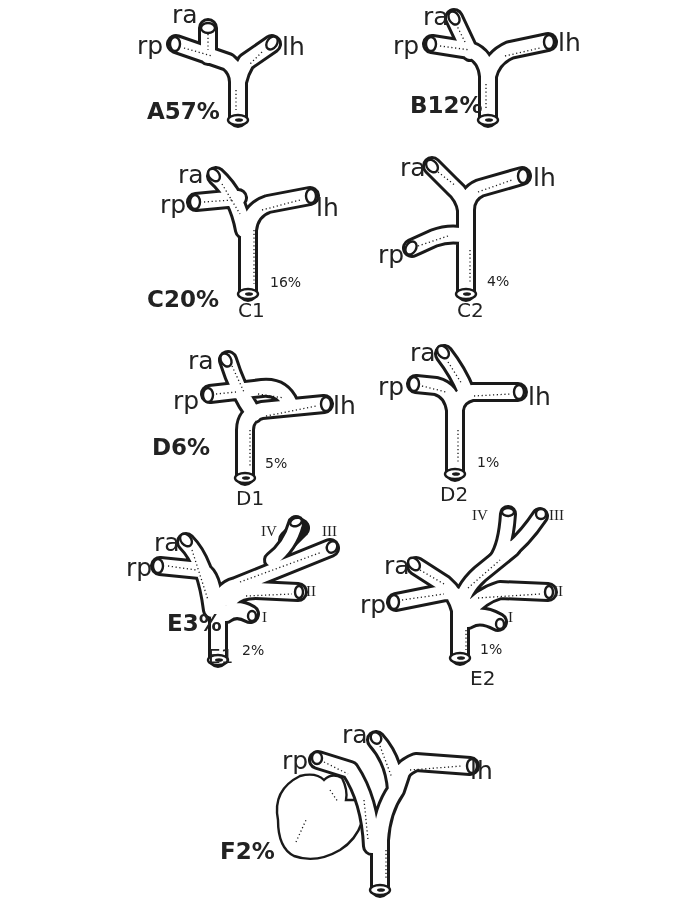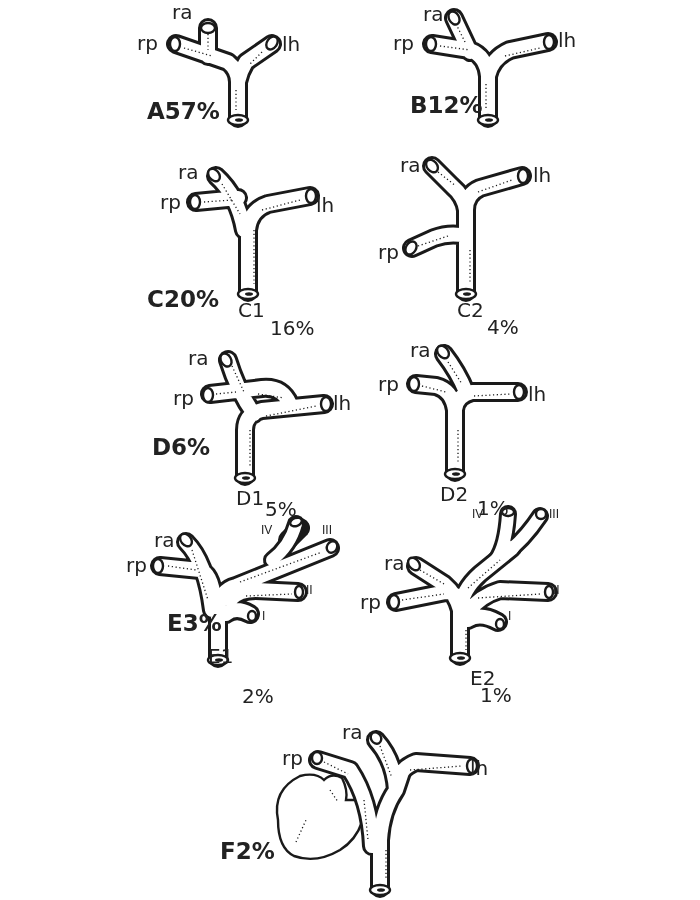--- a/index.html
+++ b/index.html
@@ -4,25 +4,25 @@
   <style>
     html, body { margin:0; padding:0; background:#ffffff; }
     body { width:700px; height:900px; overflow:hidden; position:relative; font-family:"DejaVu Sans", sans-serif; }
     svg { position:absolute; left:0; top:0; }
     .duct-outer { fill:none; stroke:#1a1a1a; stroke-linecap:round; stroke-linejoin:round; }
     .duct-inner { fill:none; stroke:#ffffff; stroke-linecap:round; stroke-linejoin:round; }
     .hatch { fill:none; stroke:#1a1a1a; stroke-width:1.3; stroke-dasharray:1.2 2.6; }
     .end { fill:#ffffff; stroke:#1a1a1a; stroke-width:2.4; }
     .lumen { fill:#1a1a1a; }
     .lbl { position:absolute; color:#222; font-family:"DejaVu Sans", sans-serif; white-space:nowrap; line-height:1; }
-    .branch { font-size:20px; }
+    .branch { font-size:25px; }
     .type { font-size:23px; font-weight:bold;margin-left:25px; }
-    .pct { font-size:20px;margin-top:43px; }
+    .pct { font-size:14px; }
     .sub { font-size:20px; }
-    .roman { font-size:12px; font-family:Liberation Sans, sans-serif;text-align:center; }
+    .roman { font-size:15px; font-family:Liberation Serif, serif;text-align:center; }
   </style>
 </head>
 <body>
 
 <svg width="700" height="900" viewBox="0 0 700 900">
   <defs>
     
   </defs>
 
   <g>

